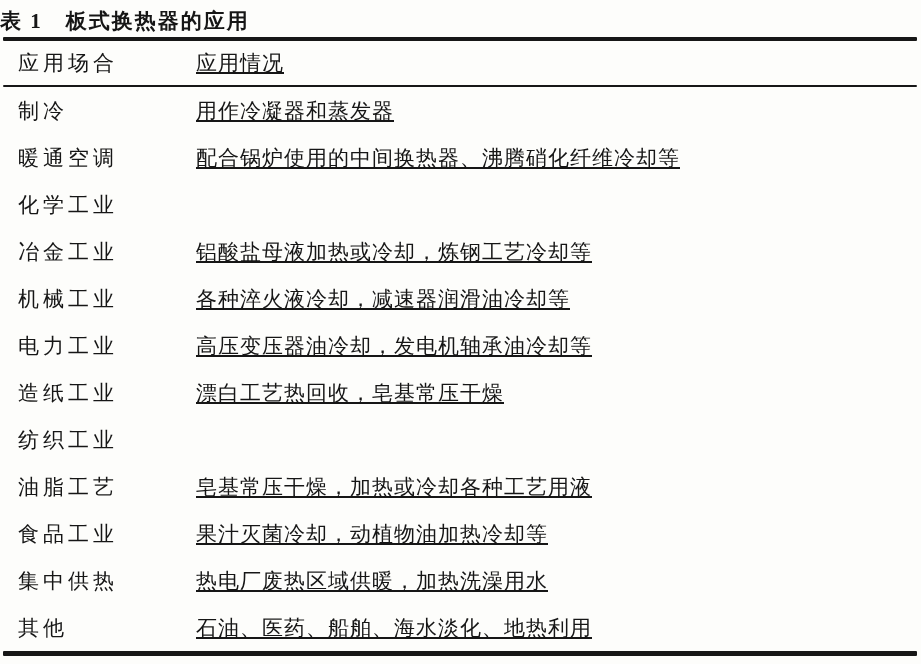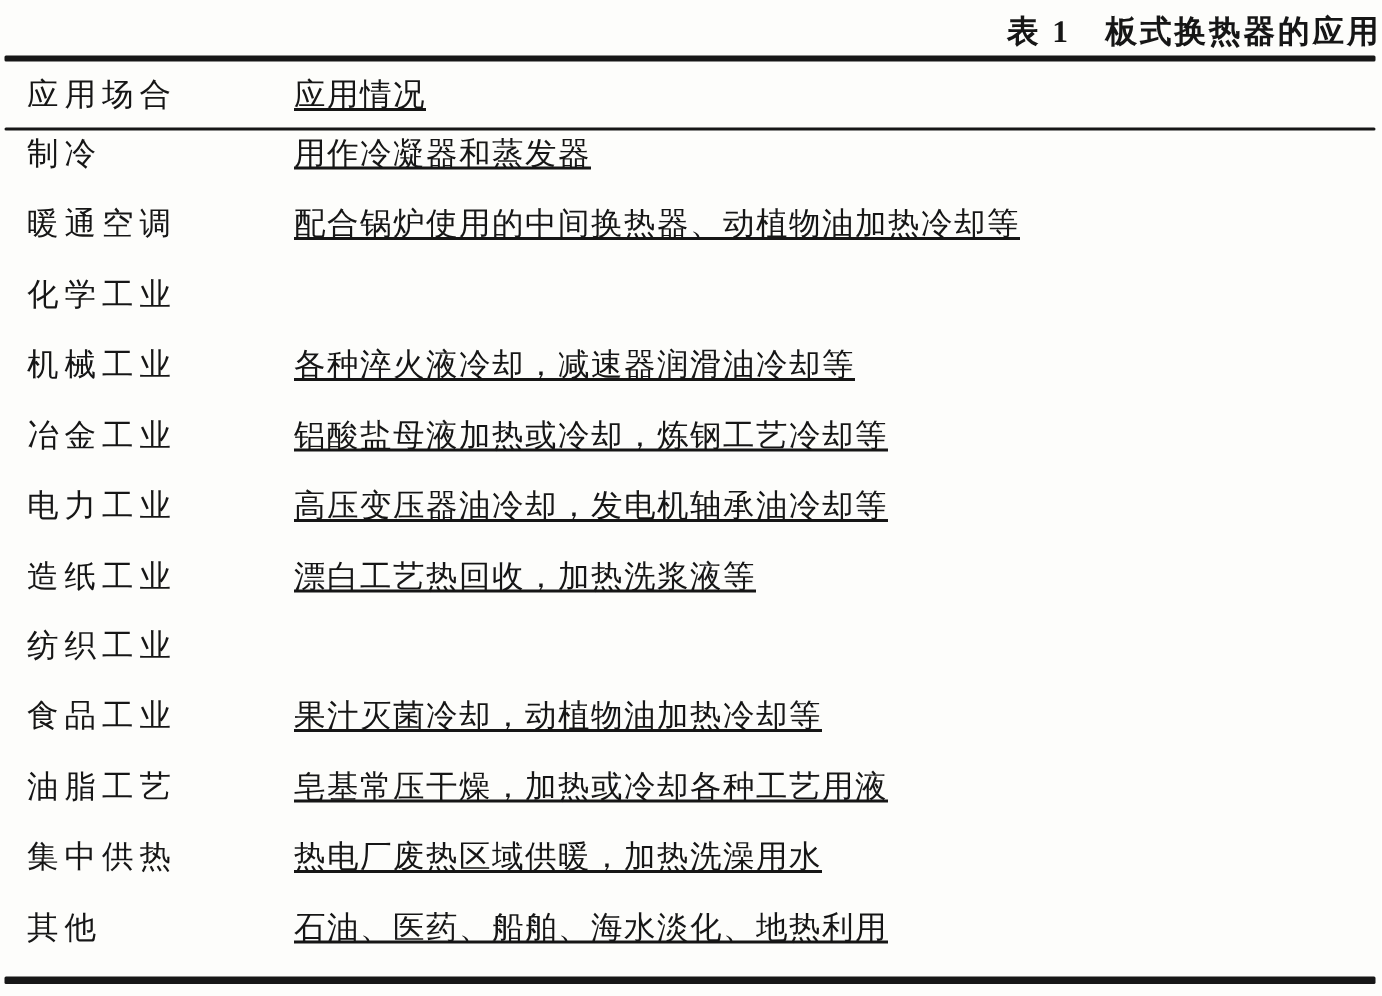--- a/index.html
+++ b/index.html
@@ -13,21 +13,21 @@
     background: #fdfdfb;
     color: #161616;
     font-family: "Liberation Serif", "DejaVu Serif", serif;
     overflow: hidden;
   }
   .doc-title {
     position: absolute;
     top: 7px;
     left: 0;
     width: 100%;
-    text-align: right;
+    text-align: left;
     font-size: 21px;
     font-weight: 700;
     letter-spacing: 2px;
     white-space: pre;
   }
   .rule {
     position: absolute;
     left: 3px;
     right: 4px;
     background: #171717;
@@ -53,20 +53,21 @@
     top: 88px;
     left: 0;
     right: 0;
     height: 563px;
     display: flex;
     flex-direction: column;
   }
   .t-row {
     flex: 1 1 0;
     display: flex;
+    align-items: center;
     font-size: 21px;
   }
   .cell-occasion {
     flex: 0 0 178px;
     padding-left: 18px;
     letter-spacing: 4px;
     white-space: nowrap;
   }
   .cell-situation {
     flex: 1 1 auto;
@@ -91,51 +92,51 @@
 
   <div class="rule rule-header"></div>
 
   <div class="rows">
     <div class="t-row">
       <div class="cell-occasion">制冷</div>
       <div class="cell-situation">用作冷凝器和蒸发器</div>
     </div>
     <div class="t-row">
       <div class="cell-occasion">暖通空调</div>
-      <div class="cell-situation">配合锅炉使用的中间换热器、动植物油加热冷却等</div>
+      <div class="cell-situation">配合锅炉使用的中间换热器、沸腾硝化纤维冷却等</div>
     </div>
     <div class="t-row">
       <div class="cell-occasion">化学工业</div>
     </div>
     <div class="t-row">
+      <div class="cell-occasion">冶金工业</div>
+      <div class="cell-situation">铝酸盐母液加热或冷却，炼钢工艺冷却等</div>
+    </div>
+    <div class="t-row">
       <div class="cell-occasion">机械工业</div>
       <div class="cell-situation">各种淬火液冷却，减速器润滑油冷却等</div>
-    </div>
-    <div class="t-row">
-      <div class="cell-occasion">冶金工业</div>
-      <div class="cell-situation">铝酸盐母液加热或冷却，炼钢工艺冷却等</div>
     </div>
     <div class="t-row">
       <div class="cell-occasion">电力工业</div>
       <div class="cell-situation">高压变压器油冷却，发电机轴承油冷却等</div>
     </div>
     <div class="t-row">
       <div class="cell-occasion">造纸工业</div>
-      <div class="cell-situation">漂白工艺热回收，加热洗浆液等</div>
+      <div class="cell-situation">漂白工艺热回收，皂基常压干燥</div>
     </div>
     <div class="t-row">
       <div class="cell-occasion">纺织工业</div>
     </div>
     <div class="t-row">
+      <div class="cell-occasion">油脂工艺</div>
+      <div class="cell-situation">皂基常压干燥，加热或冷却各种工艺用液</div>
+    </div>
+    <div class="t-row">
       <div class="cell-occasion">食品工业</div>
       <div class="cell-situation">果汁灭菌冷却，动植物油加热冷却等</div>
-    </div>
-    <div class="t-row">
-      <div class="cell-occasion">油脂工艺</div>
-      <div class="cell-situation">皂基常压干燥，加热或冷却各种工艺用液</div>
     </div>
     <div class="t-row">
       <div class="cell-occasion">集中供热</div>
       <div class="cell-situation">热电厂废热区域供暖，加热洗澡用水</div>
     </div>
     <div class="t-row">
       <div class="cell-occasion">其他</div>
       <div class="cell-situation">石油、医药、船舶、海水淡化、地热利用</div>
     </div>
   </div>

